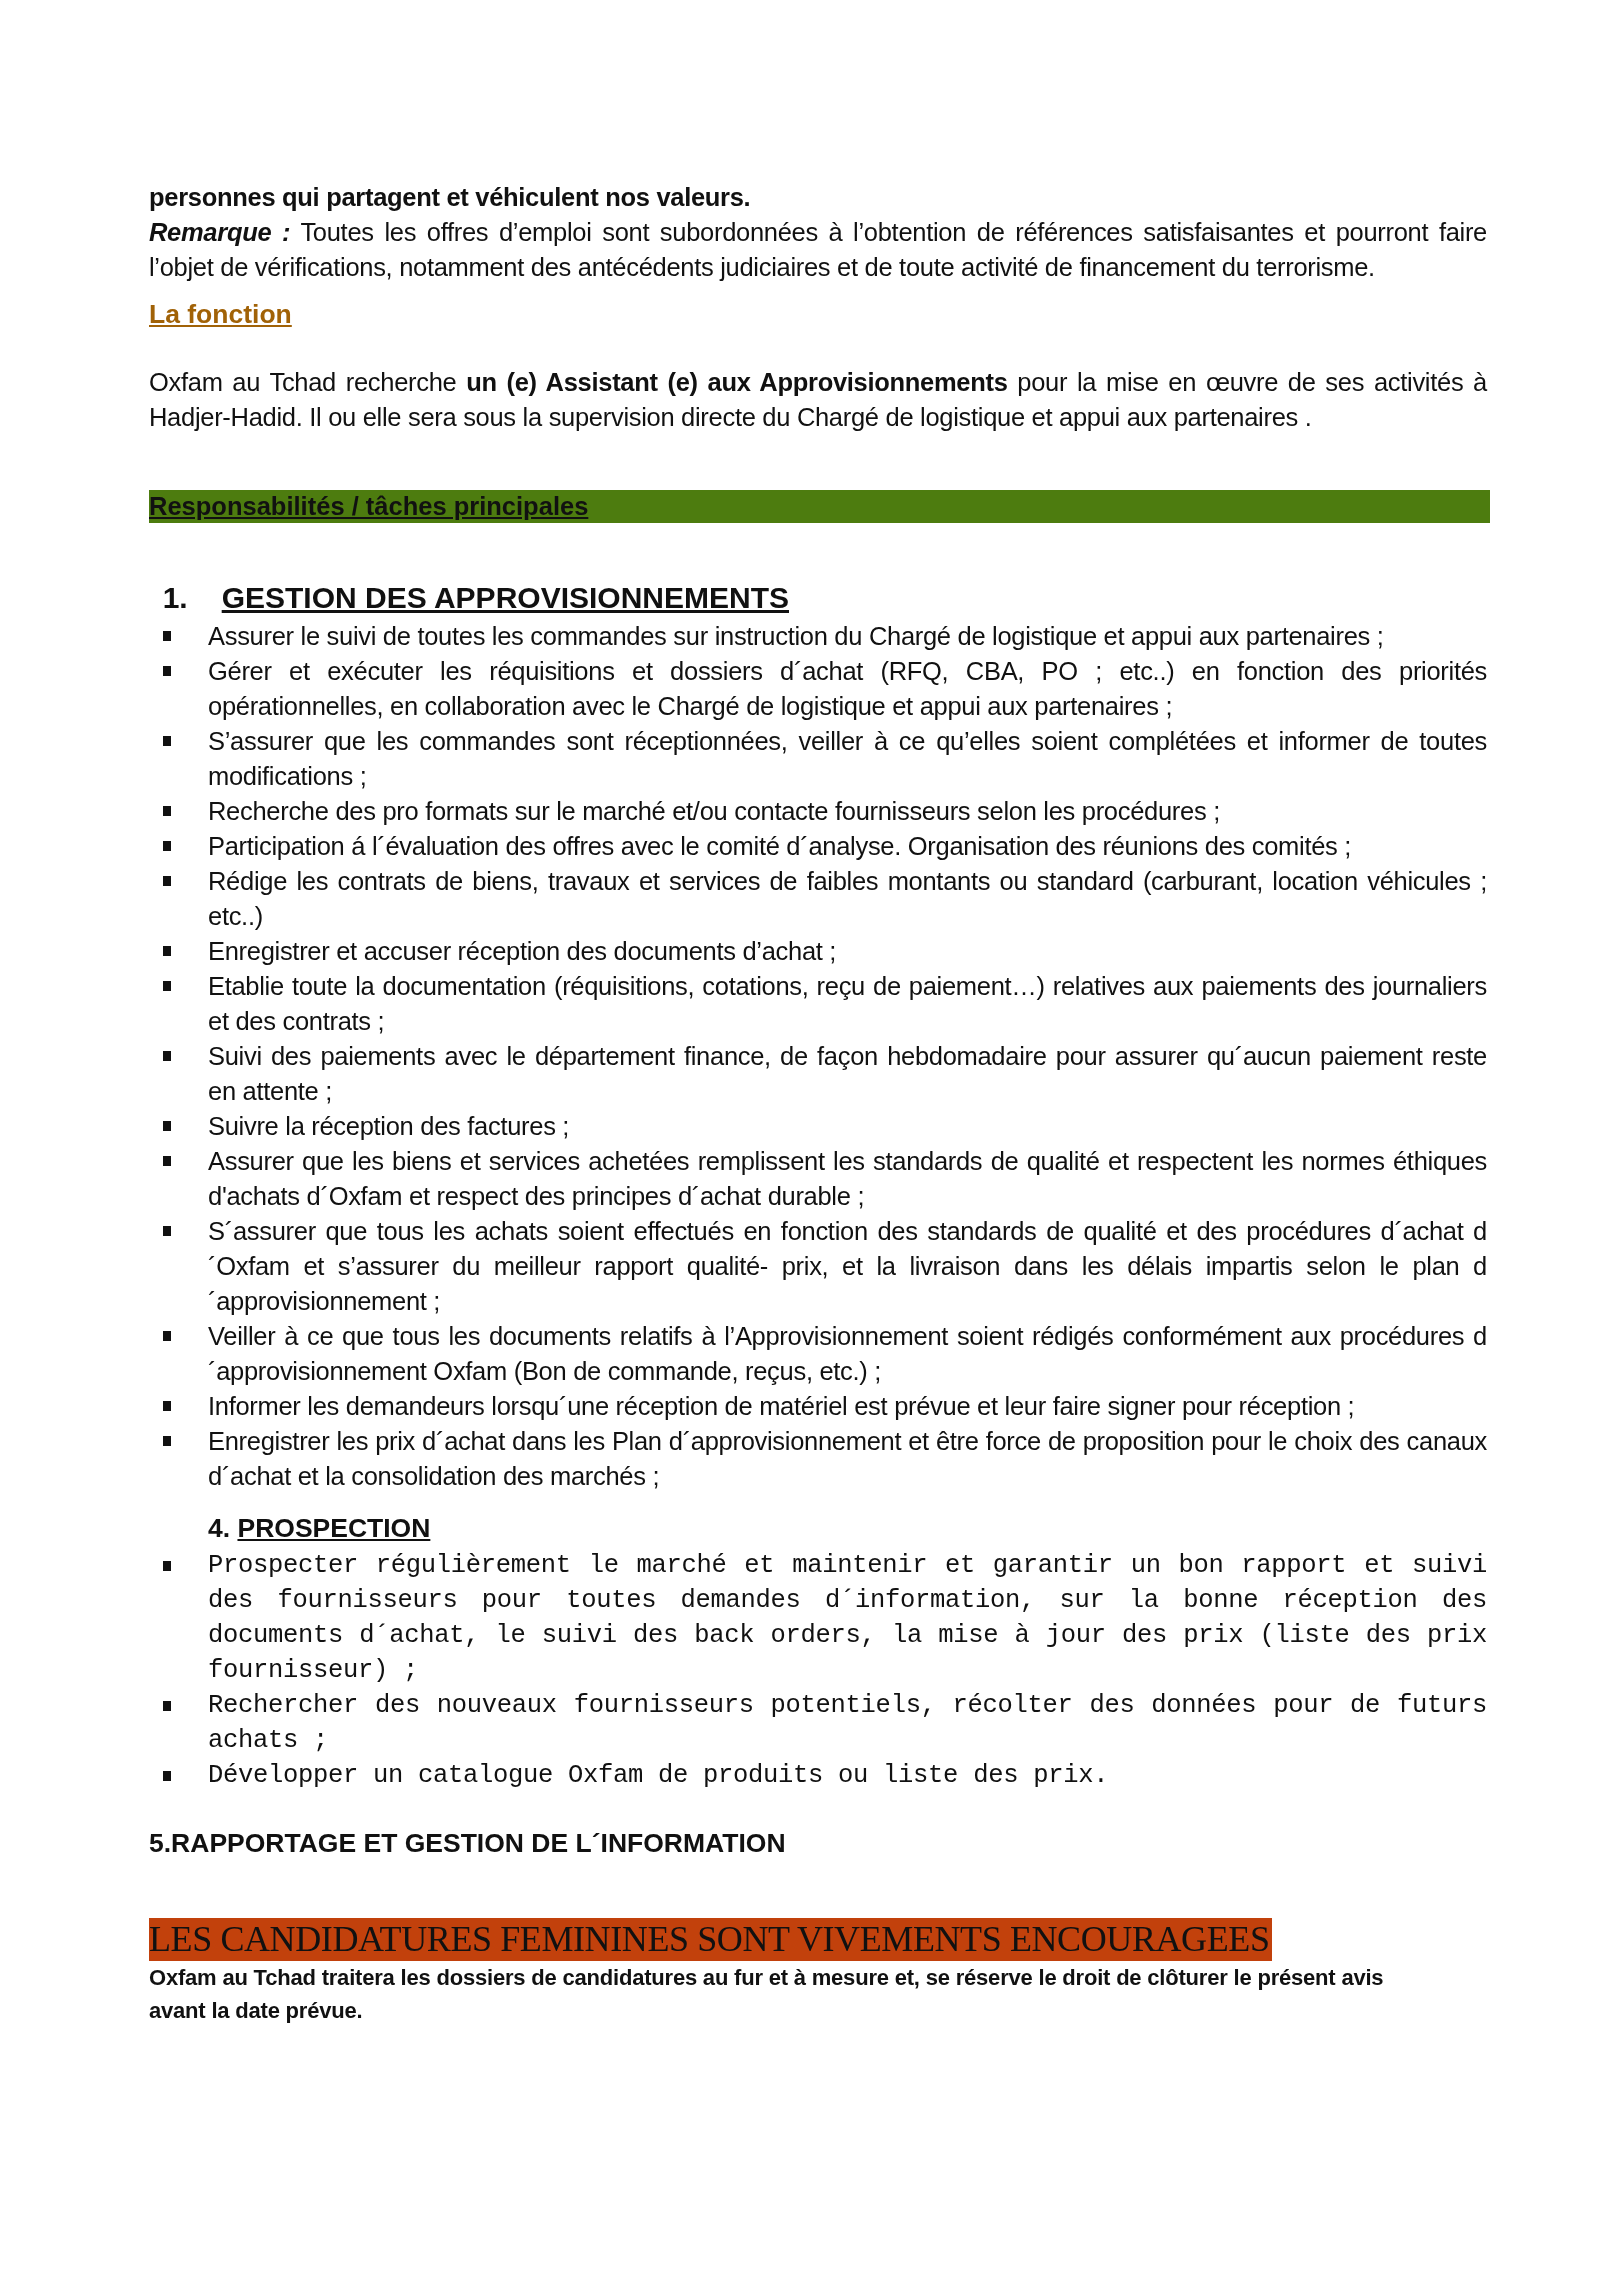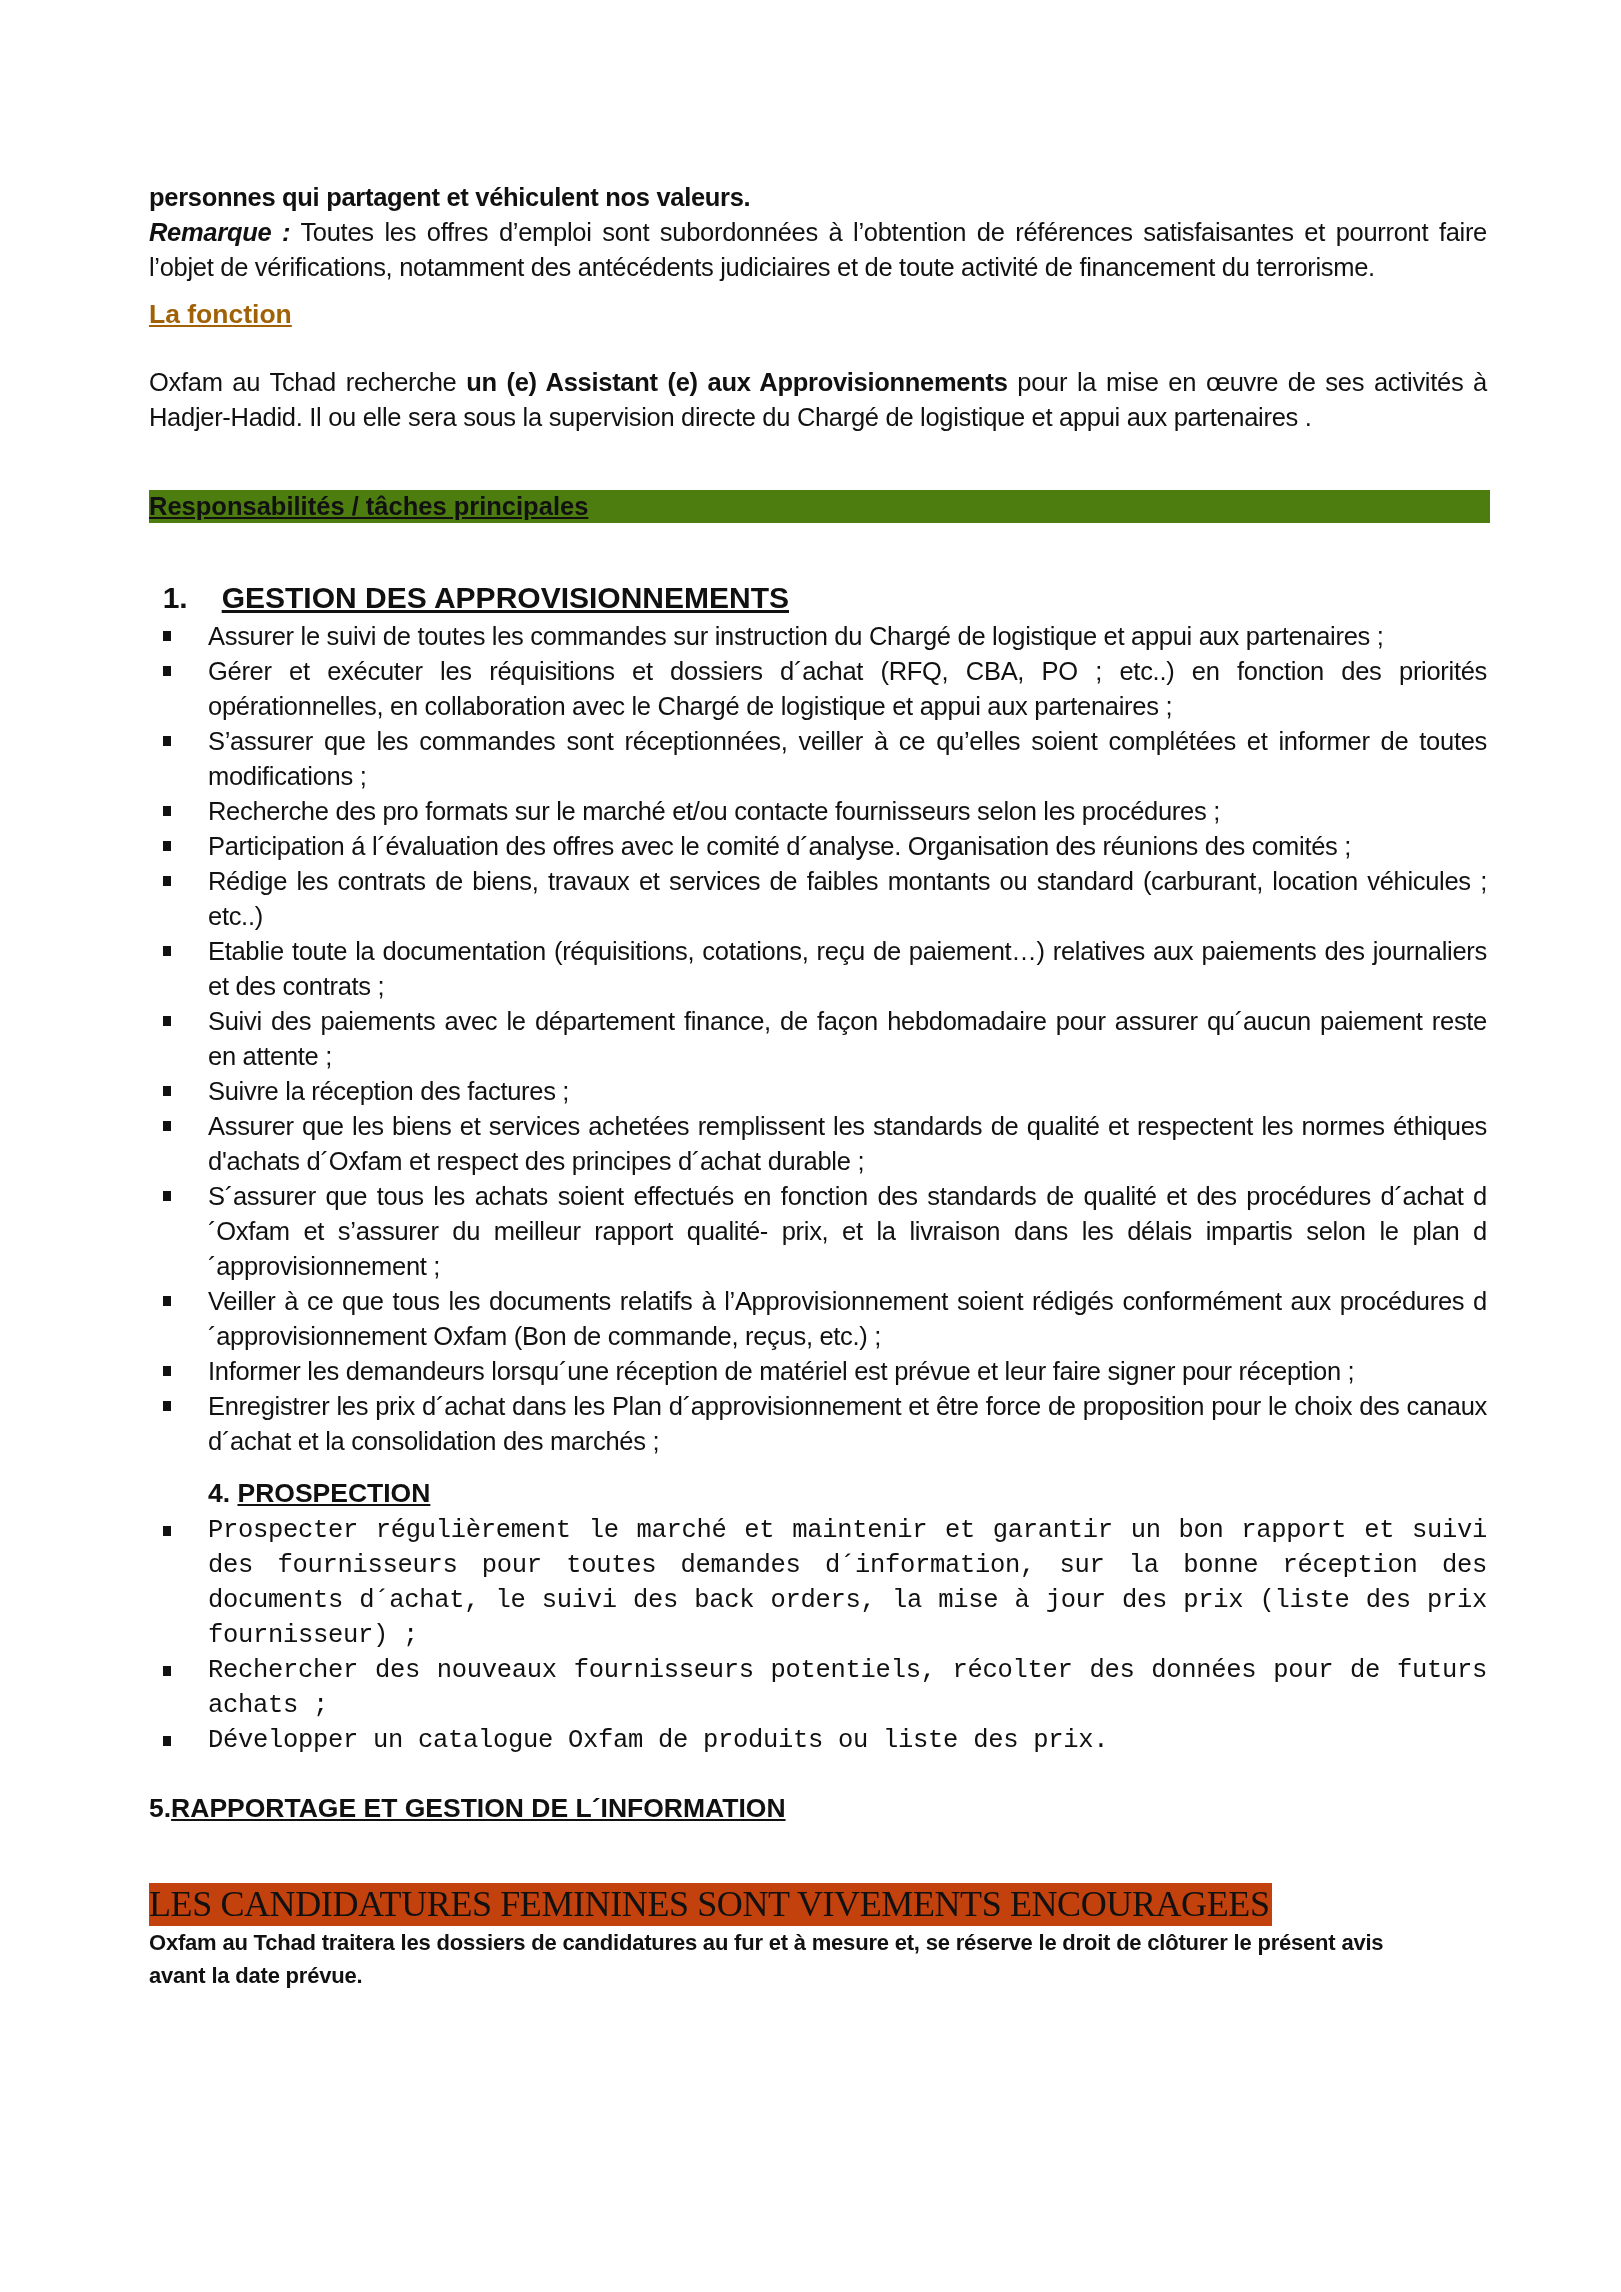--- a/index.html
+++ b/index.html
@@ -89,21 +89,21 @@
       line-height: 35px;
     }
     .sec4 .ttl { text-decoration: underline; }
     .sec4-list { margin-top: 35px; font-family: Liberation Mono, monospace; }
     .sec5 {
       margin-top: 33px;
       font-size: 26.5px;
       font-weight: bold;
       line-height: 35px;
     }
-    .sec5 .ttl { text-decoration: underline; }
+    .sec5 .ttl { }
     .banner {
       margin-top: 57px;
       display: inline-block;
       background: #c2410c;
       font-family: "Liberation Serif", serif;
       font-size: 36px;
       line-height: 43px;
       color: #111111;
       padding: 0 2px 0 0;
       letter-spacing: -0.4px;
@@ -138,21 +138,21 @@
     <span class="ttl">GESTION DES APPROVISIONNEMENTS</span>
   </div>
 
   <ul class="blist">
     <li><span class="bullet"></span><span>Assurer le suivi de toutes les commandes sur instruction du Chargé de logistique et appui aux partenaires ;</span></li>
     <li><span class="bullet"></span><span>Gérer et exécuter les réquisitions et dossiers d´achat (RFQ, CBA, PO ; etc..) en fonction des priorités opérationnelles, en collaboration avec le Chargé de logistique et appui aux partenaires ;</span></li>
     <li><span class="bullet"></span><span>S’assurer que les commandes sont réceptionnées, veiller à ce qu’elles soient complétées et informer de toutes modifications ;</span></li>
     <li><span class="bullet"></span><span>Recherche des pro formats sur le marché et/ou contacte fournisseurs selon les procédures ;</span></li>
     <li><span class="bullet"></span><span>Participation á l´évaluation des offres avec le comité d´analyse. Organisation des réunions des comités ;</span></li>
     <li><span class="bullet"></span><span>Rédige les contrats de biens, travaux et services de faibles montants ou standard (carburant, location véhicules ; etc..)</span></li>
-    <li><span class="bullet"></span></li>
+    <li><span class="bullet"></span><span>Enregistrer et accuser réception des documents d’achat ;</span></li>
     <li><span class="bullet"></span><span>Etablie toute la documentation (réquisitions, cotations, reçu de paiement…) relatives aux paiements des journaliers et des contrats ;</span></li>
     <li><span class="bullet"></span><span>Suivi des paiements avec le département finance, de façon hebdomadaire pour assurer qu´aucun paiement reste en attente ;</span></li>
     <li><span class="bullet"></span><span>Suivre la réception des factures ;</span></li>
     <li><span class="bullet"></span><span>Assurer que les biens et services achetées remplissent les standards de qualité et respectent les normes éthiques d'achats d´Oxfam et respect des principes d´achat durable ;</span></li>
     <li><span class="bullet"></span><span>S´assurer que tous les achats soient effectués en fonction des standards de qualité et des procédures d´achat d´Oxfam et s’assurer du meilleur rapport qualité- prix, et la livraison dans les délais impartis selon le plan d´approvisionnement ;</span></li>
     <li><span class="bullet"></span><span>Veiller à ce que tous les documents relatifs à l’Approvisionnement soient rédigés conformément aux procédures d´approvisionnement Oxfam (Bon de commande, reçus, etc.) ;</span></li>
     <li><span class="bullet"></span><span>Informer les demandeurs lorsqu´une réception de matériel est prévue et leur faire signer pour réception ;</span></li>
     <li><span class="bullet"></span><span>Enregistrer les prix d´achat dans les Plan d´approvisionnement et être force de proposition pour le choix des canaux d´achat et la consolidation des marchés ;</span></li>
   </ul>
 

